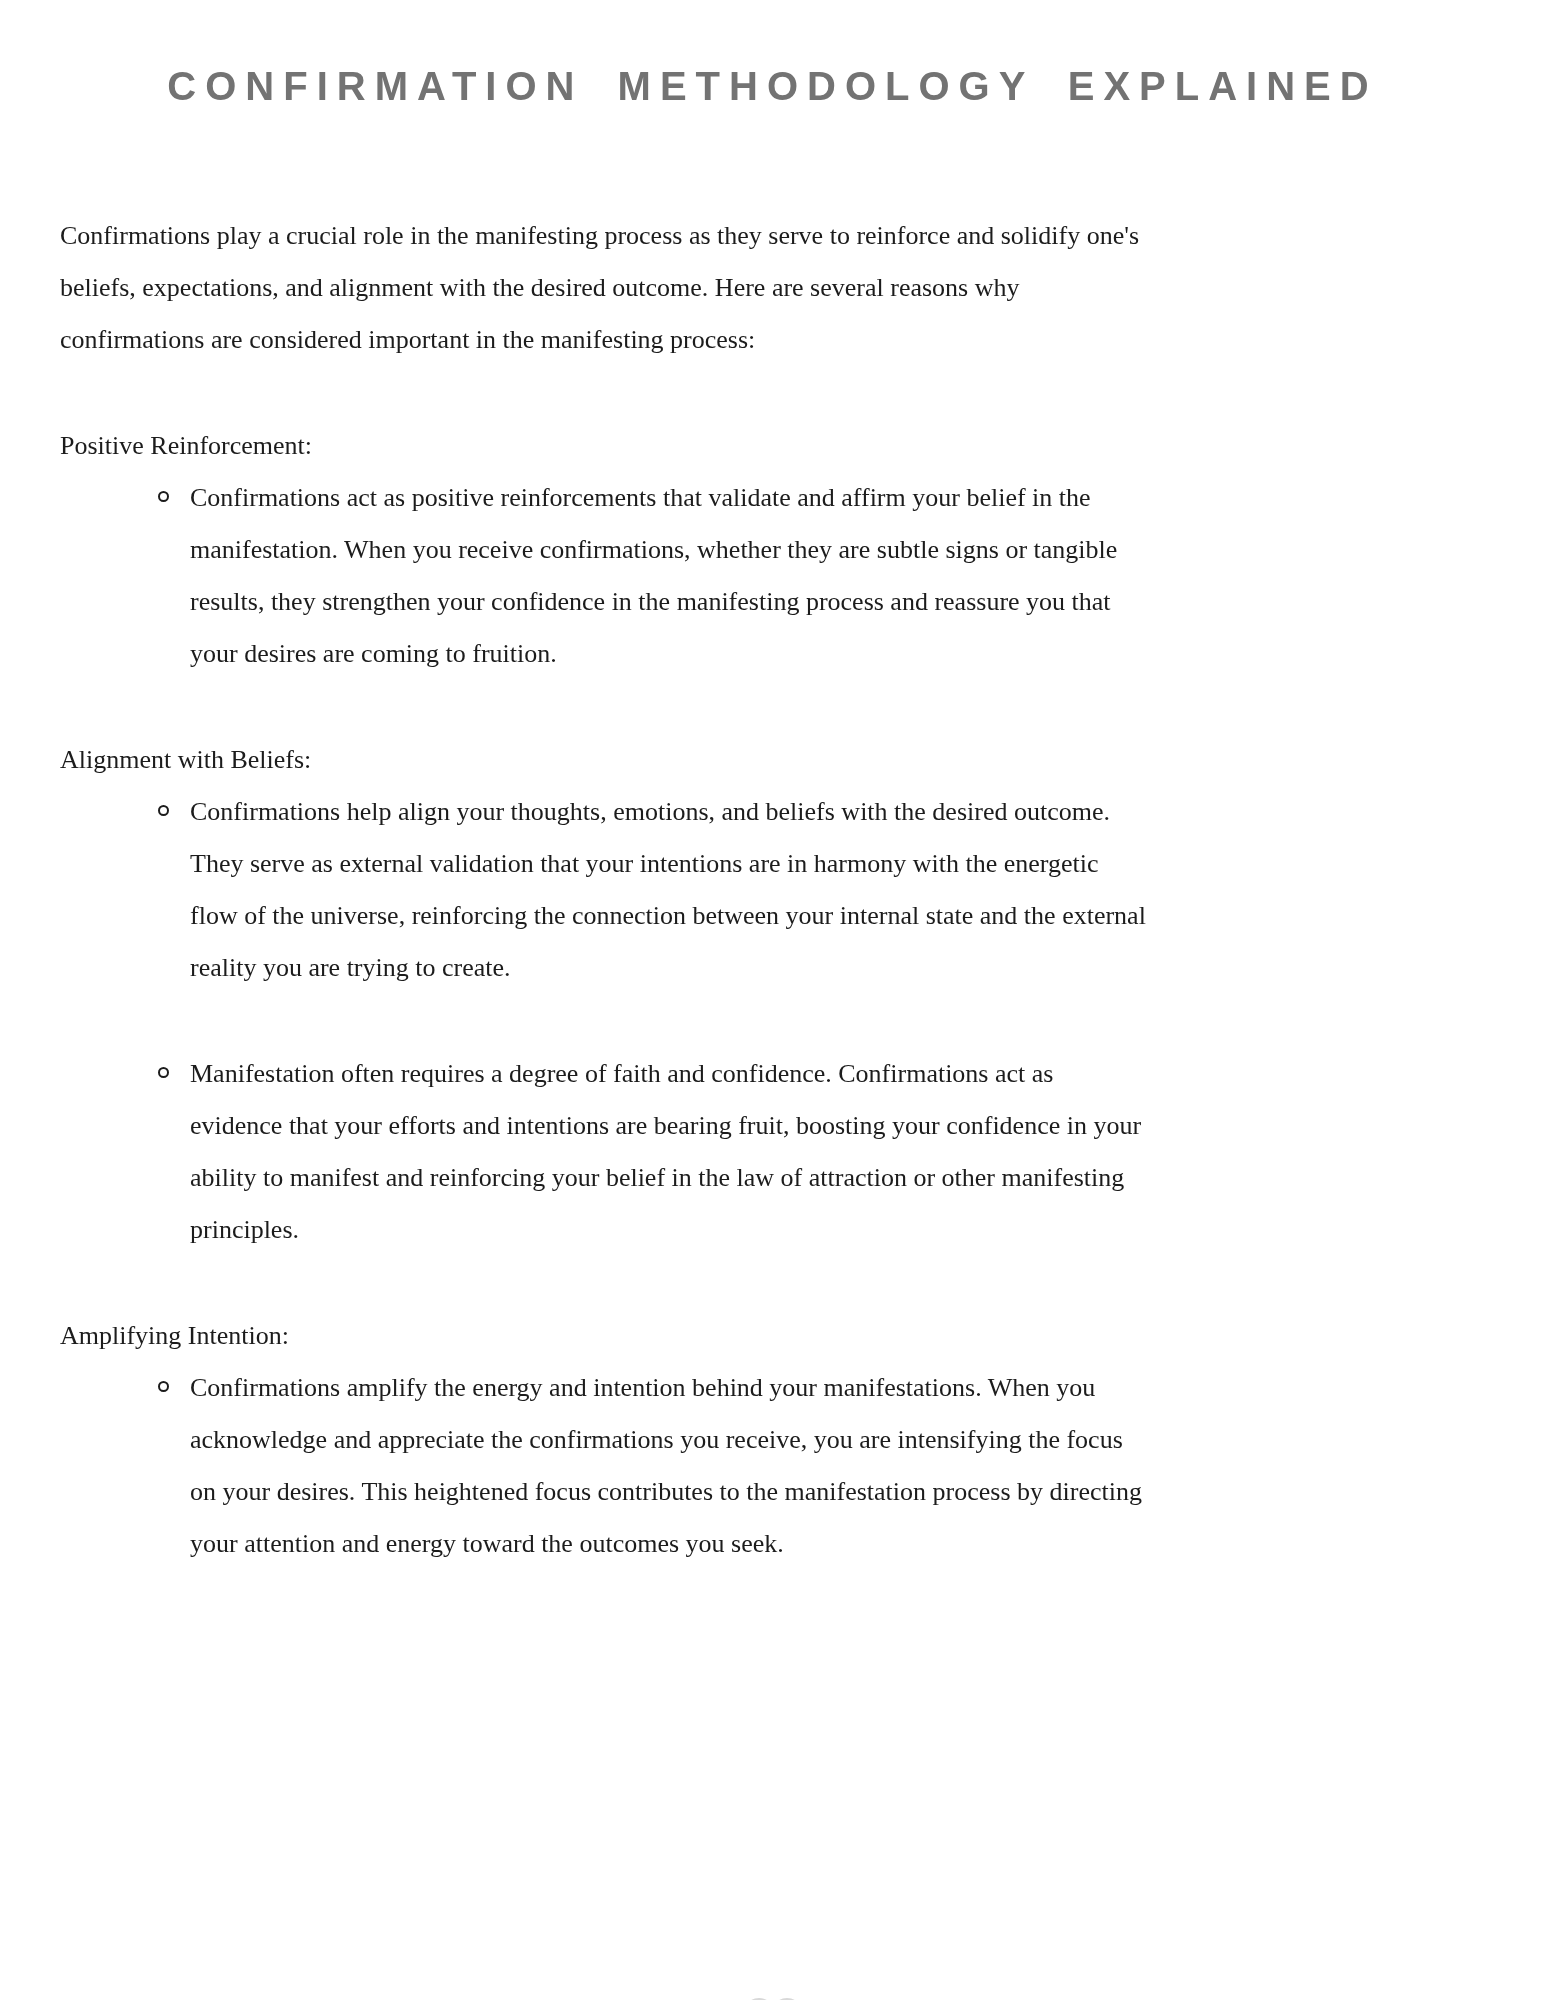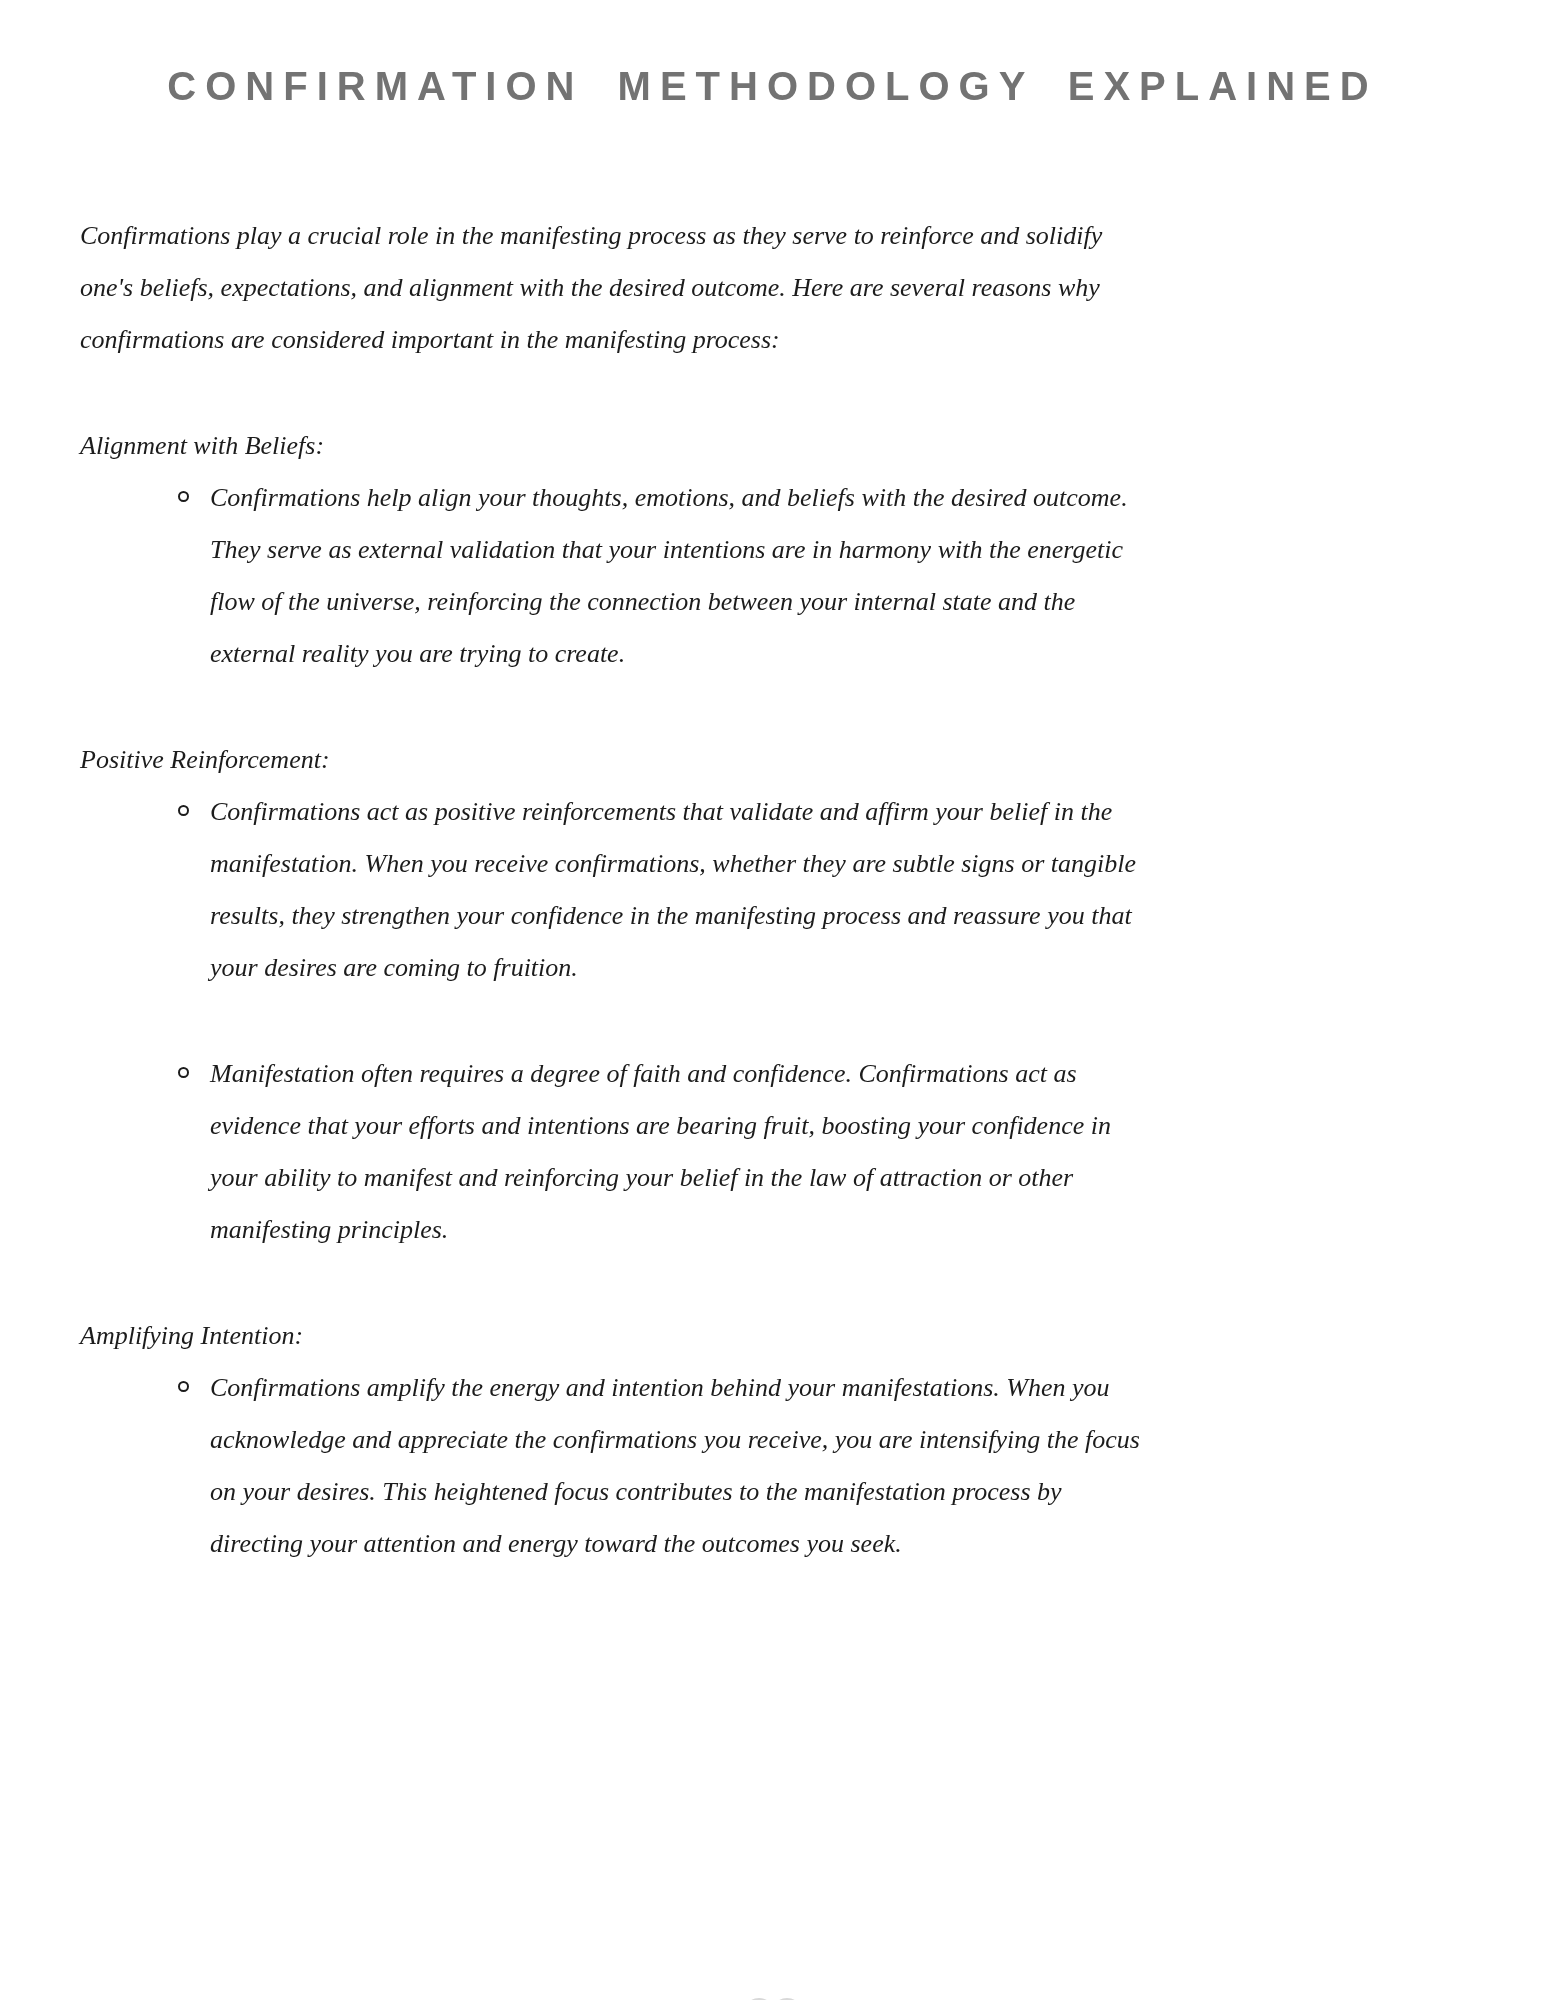--- a/index.html
+++ b/index.html
@@ -25,23 +25,22 @@
     text-align: center;
     font-family: "Liberation Sans", "DejaVu Sans", sans-serif;
     font-weight: 800;
     font-size: 40px;
     letter-spacing: 9px;
     word-spacing: 14px;
     color: #737373;
     line-height: 1.2;
   }
   .content {
-    padding-left: 80px;
+    padding-left: 60px;
     padding-right: 393px; 
-    font-style: italic;
   }
   .intro {
     margin-top: 100px;
     font-size: 26px;
     line-height: 52px;
   }
   .section {
     margin-top: 54px;
   }
   .section-heading {
@@ -85,32 +84,32 @@
 
 <div class="page">
 
   <div class="doc-title">CONFIRMATION METHODOLOGY EXPLAINED</div>
 
   <div class="content">
 
     <p class="intro">Confirmations play a crucial role in the manifesting process as they serve to reinforce and solidify one's beliefs, expectations, and alignment with the desired outcome. Here are several reasons why confirmations are considered important in the manifesting process:</p>
 
     <div class="section">
+      <div class="section-heading">Positive Reinforcement:</div>
+      <div class="bullet-item">
+        <span class="bullet-marker"></span>
+        <span class="bullet-text">Confirmations act as positive reinforcements that validate and affirm your belief in the manifestation. When you receive confirmations, whether they are subtle signs or tangible results, they strengthen your confidence in the manifesting process and reassure you that your desires are coming to fruition.</span>
+      </div>
+    </div>
+
+    <div class="section">
       <div class="section-heading">Alignment with Beliefs:</div>
       <div class="bullet-item">
         <span class="bullet-marker"></span>
         <span class="bullet-text">Confirmations help align your thoughts, emotions, and beliefs with the desired outcome. They serve as external validation that your intentions are in harmony with the energetic flow of the universe, reinforcing the connection between your internal state and the external reality you are trying to create.</span>
-      </div>
-    </div>
-
-    <div class="section">
-      <div class="section-heading">Positive Reinforcement:</div>
-      <div class="bullet-item">
-        <span class="bullet-marker"></span>
-        <span class="bullet-text">Confirmations act as positive reinforcements that validate and affirm your belief in the manifestation. When you receive confirmations, whether they are subtle signs or tangible results, they strengthen your confidence in the manifesting process and reassure you that your desires are coming to fruition.</span>
       </div>
     </div>
 
     <div class="section">
       <div class="bullet-item">
         <span class="bullet-marker"></span>
         <span class="bullet-text">Manifestation often requires a degree of faith and confidence. Confirmations act as evidence that your efforts and intentions are bearing fruit, boosting your confidence in your ability to manifest and reinforcing your belief in the law of attraction or other manifesting principles.</span>
       </div>
     </div>
 

